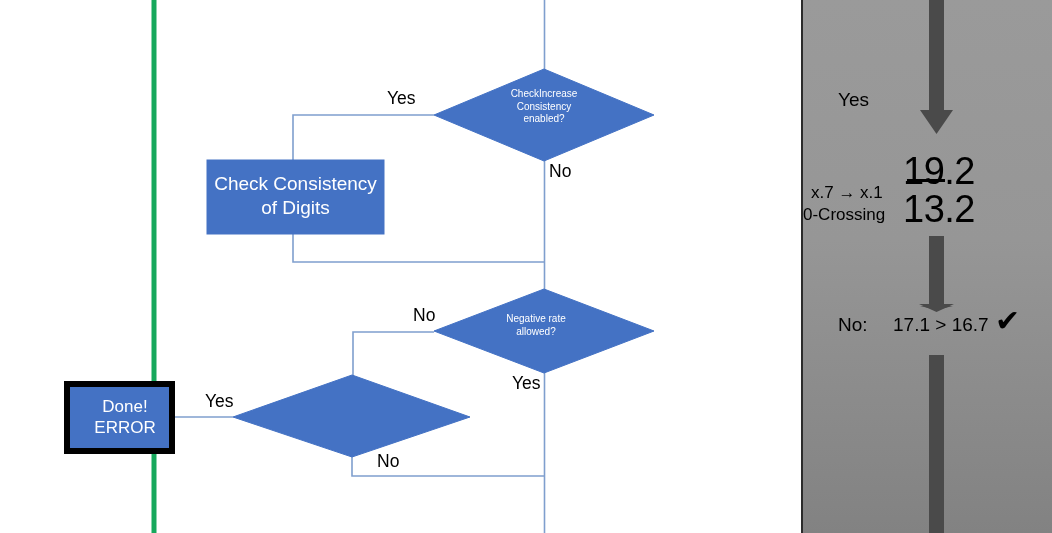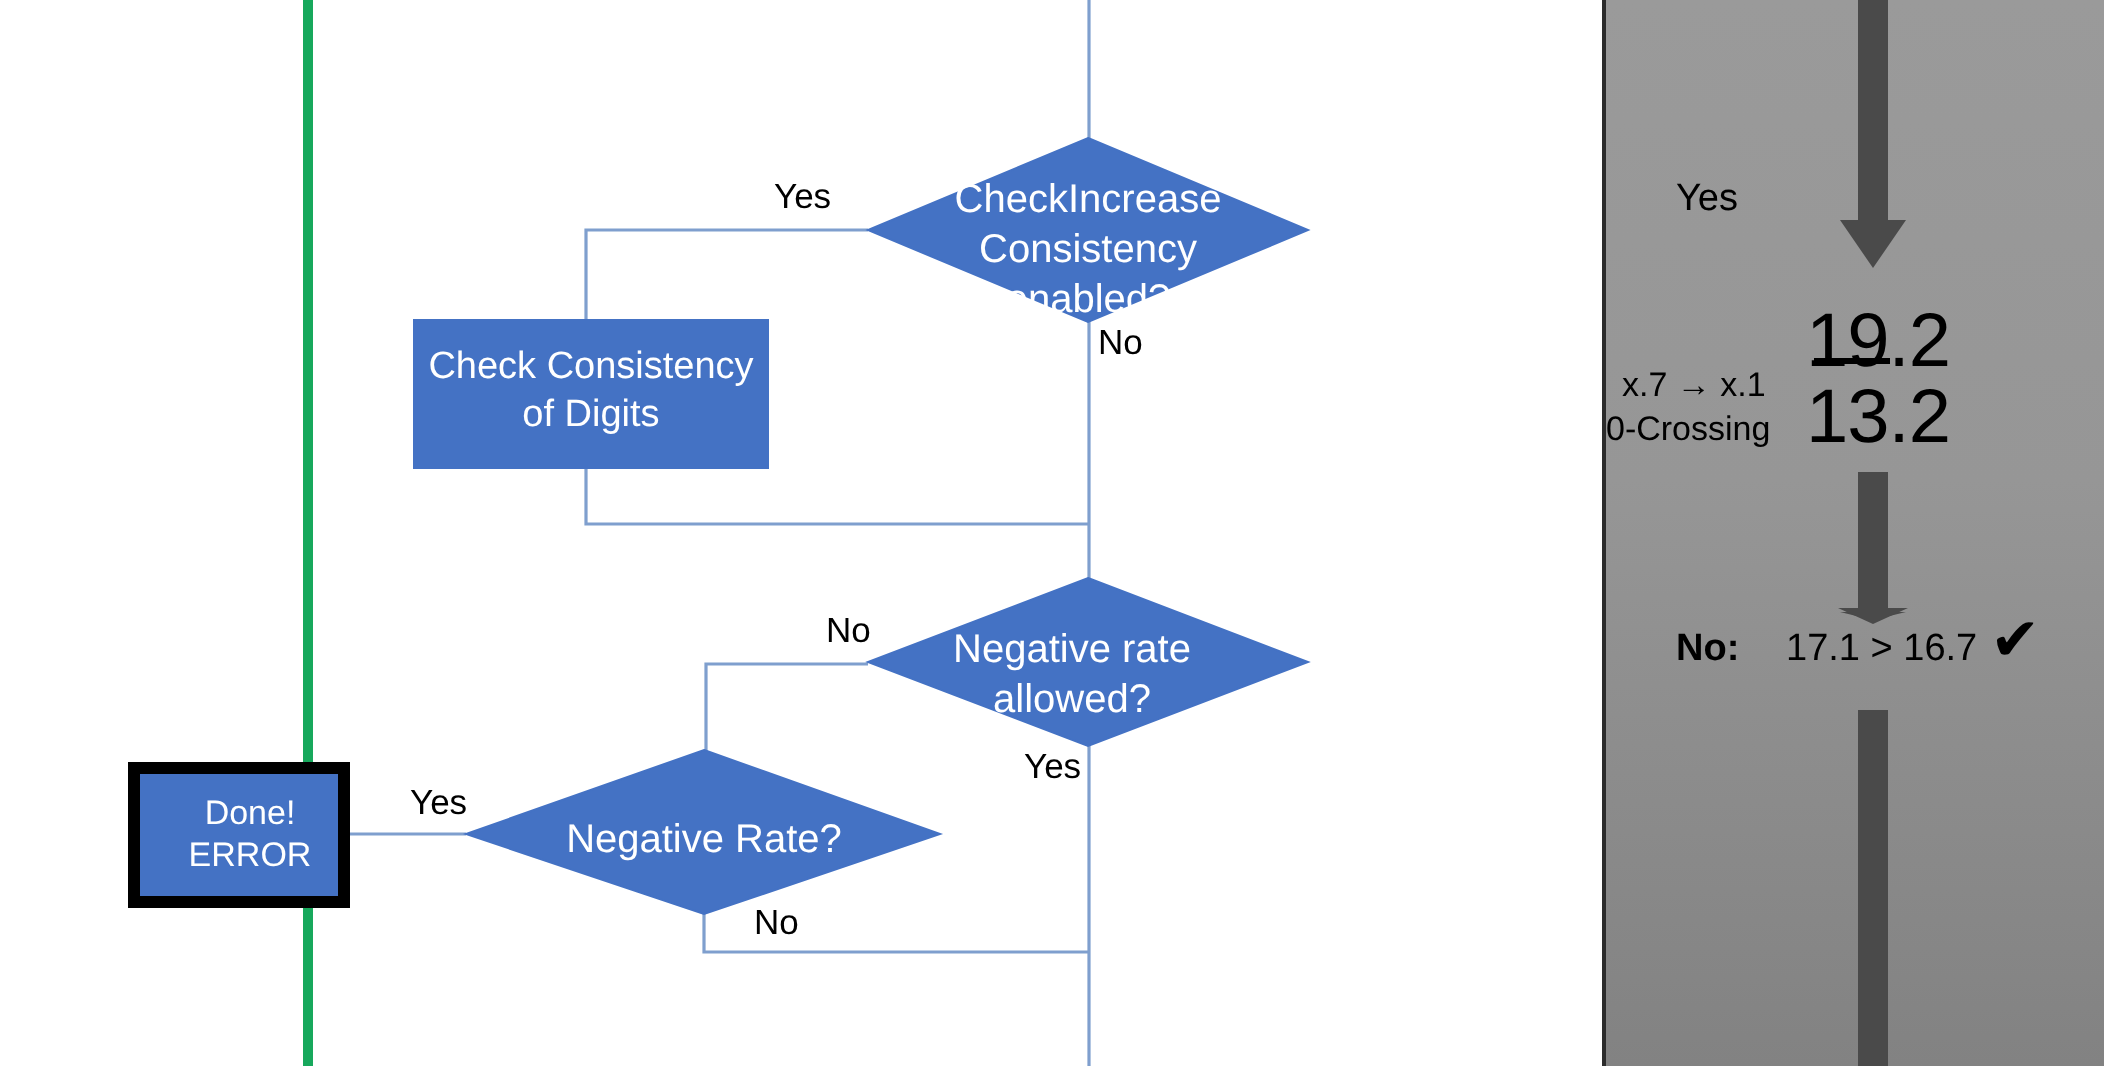--- a/index.html
+++ b/index.html
@@ -23,21 +23,21 @@
     position: absolute;
     left: 0;
     top: 0;
     width: 1052px;
     height: 533px;
   }
 
   .node-label {
     position: absolute;
     color: #ffffff;
-    font-size: 20px;
+    font-size: 10px;
     line-height: 1.25;
     text-align: center;
     white-space: pre-line;
     pointer-events: none;
   }
   .node-label.proc {
     font-size: 19px;
   }
   .node-label.term {
     font-size: 17px;
@@ -137,21 +137,20 @@
   <div class="node-label" style="left:464px; top:88px; width:160px;">CheckIncrease
 Consistency
 enabled?</div>
 
   <div class="node-label proc" style="left:210px; top:172px; width:171px;">Check Consistency
 of Digits</div>
 
   <div class="node-label" style="left:456px; top:313px; width:160px;">Negative rate
 allowed?</div>
 
-  <div class="node-label" style="left:272px; top:408px; width:160px;">Negative Rate?</div>
 
   <div class="node-label term" style="left:70px; top:396px; width:110px;text-align:center;">Done!
 ERROR</div>
 
   <div class="edge-label" style="left:387px; top:90px;">Yes</div>
 
   <div class="edge-label" style="left:549px; top:163px;">No</div>
 
   <div class="edge-label" style="left:413px; top:307px;">No</div>
 
@@ -179,20 +178,20 @@
 
     <div class="p-text p-small" style="left:8px; top:184px;">x.7 → x.1</div>
 
     <div class="p-text p-small" style="left:0px; top:206px;">0-Crossing</div>
 
     <div class="p-text p-big" style="left:100px; top:152px;">19.2</div>
     <div class="p-strike" style="left:104px; top:179px; width:38px;"></div>
 
     <div class="p-text p-big" style="left:100px; top:190px;">13.2</div>
 
-    <div class="p-text p-mid" style="left:35px; top:315px;font-weight:bold;">No:</div>
+    <div class="p-text p-mid" style="left:35px; top:315px;">No:</div>
 
     <div class="p-text p-mid" style="left:90px; top:315px;">17.1 &gt; 16.7</div>
 
     <div class="p-text p-check" style="left:192px; top:306px;">✔</div>
   </div>
 
 </div>
 
 </body></html>

